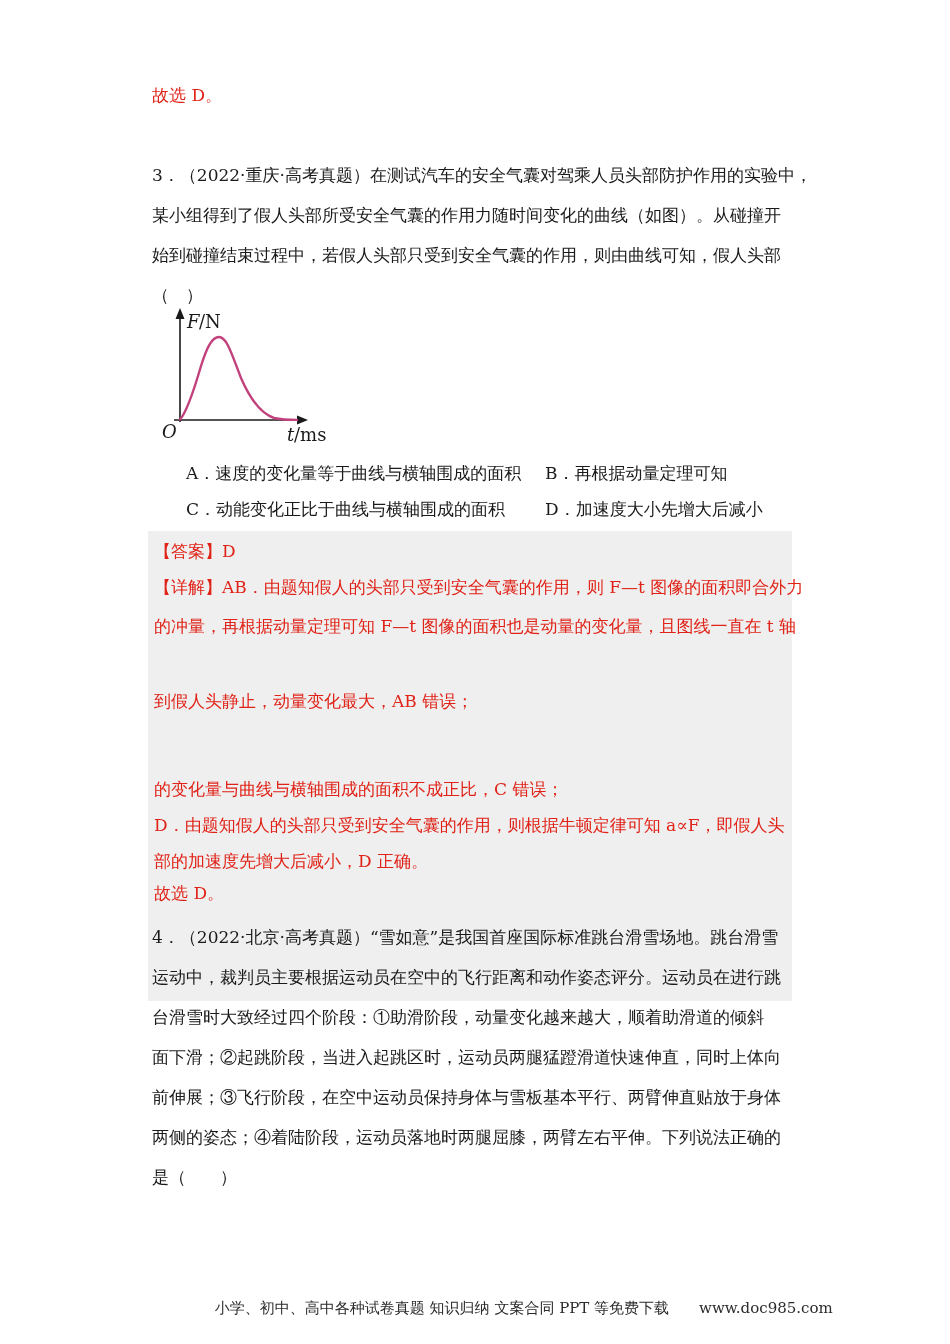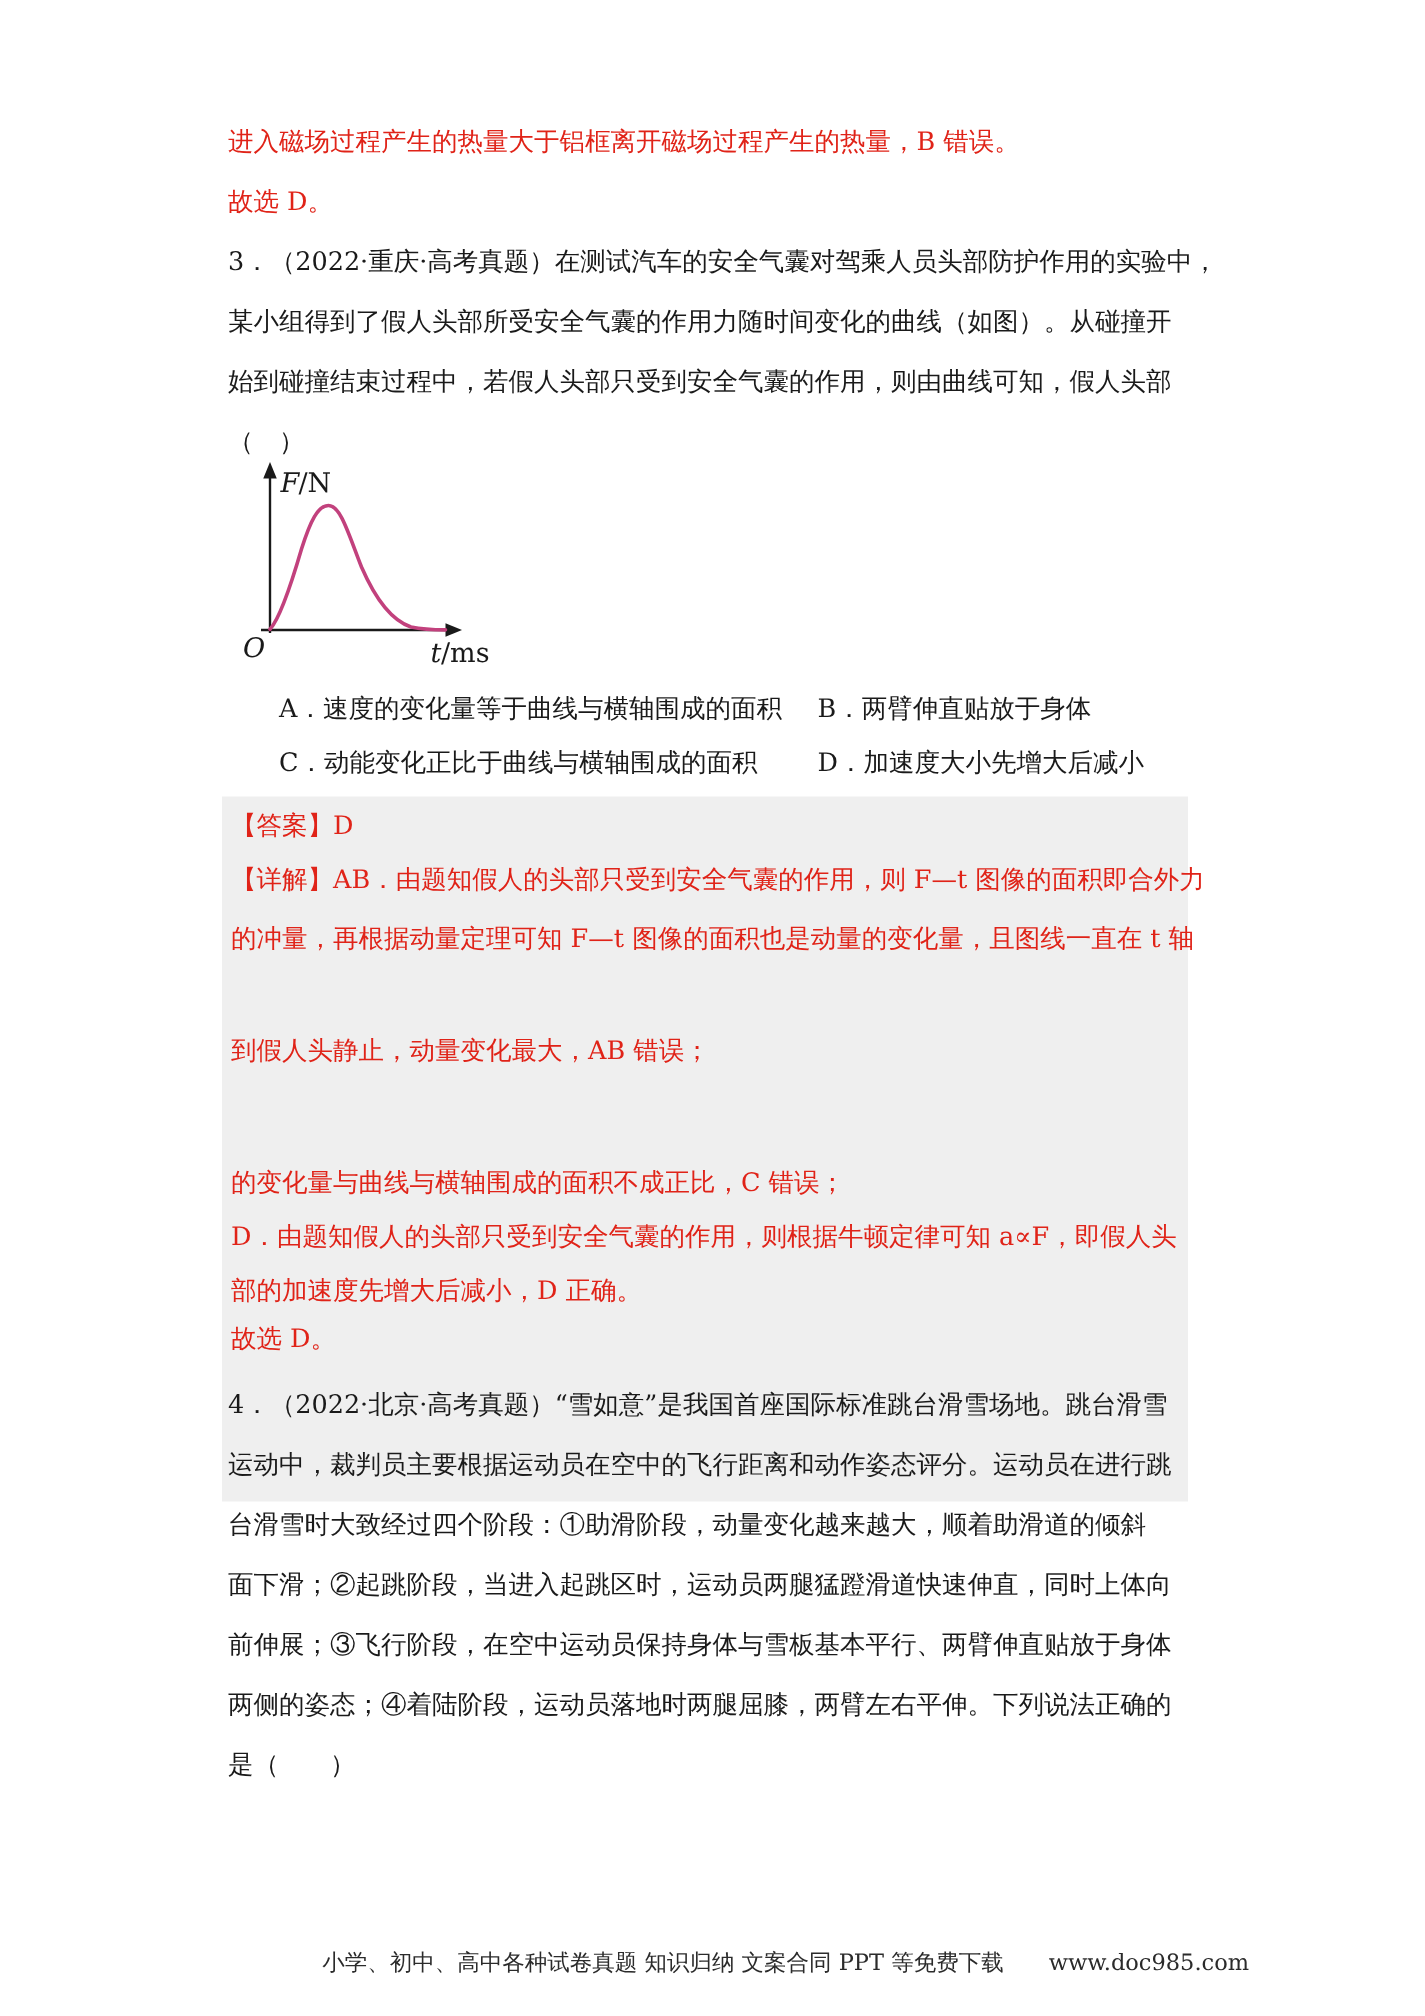--- a/index.html
+++ b/index.html
@@ -40,21 +40,20 @@
   .footer{
     position:absolute;left:0;top:1281px;width:950px;text-align:center;
     font-size:15px;color:var(--footer);white-space:pre;padding-left:44px;
   }
   .footer .url{margin-left:30px;}
 </style>
 </head>
 <body>
 
 <div class="para" style="top:75px;">
-  <div class="ln red">进入磁场过程产生的热量大于铝框离开磁场过程产生的热量，B 错误。</div>
   <div class="ln red">故选 D。</div>
 </div>
 
 <div class="para" style="top:155px;">
   <div class="ln">3．（2022·重庆·高考真题）在测试汽车的安全气囊对驾乘人员头部防护作用的实验中，</div>
   <div class="ln">某小组得到了假人头部所受安全气囊的作用力随时间变化的曲线（如图）。从碰撞开</div>
   <div class="ln">始到碰撞结束过程中，若假人头部只受到安全气囊的作用，则由曲线可知，假人头部</div>
   <div class="ln">（　）</div>
 </div>
 
@@ -69,21 +68,21 @@
   <path d="M 30 113.5 C 36 107, 44 84, 51 60 C 57 41, 62 31, 69 31 C 77 31, 82 49, 91 72 C 101 95, 112 108, 124 112 C 132 113.7, 140 113.9, 147 113.9" fill="none" stroke="var(--curve)" stroke-width="2.4" stroke-linecap="round"></path>
 
   <text x="37" y="22" class="it">F</text>
   <text x="49" y="22">/N</text>
   <text x="137" y="135" class="it">t</text>
   <text x="144" y="135">/ms</text>
   <text x="12" y="132" class="it">O</text>
 </svg>
 
 <div class="opt-row" style="left:186px;top:453px;">A．速度的变化量等于曲线与横轴围成的面积</div>
-<div class="opt-row" style="left:545px;top:453px;">B．两臂伸直贴放于身体</div>
+<div class="opt-row" style="left:545px;top:453px;">B．再根据动量定理可知</div>
 <div class="opt-row" style="left:186px;top:489px;">C．动能变化正比于曲线与横轴围成的面积</div>
 <div class="opt-row" style="left:545px;top:489px;">D．加速度大小先增大后减小</div>
 
 <div class="answer-block">
   <div class="ln" style="top:0px;"><span class="red">【答案】</span><span class="red">D</span></div>
   <div class="ln red" style="top:36px;">【详解】AB．由题知假人的头部只受到安全气囊的作用，则 F—t 图像的面积即合外力</div>
   <div class="ln red" style="top:75px;">的冲量，再根据动量定理可知 F—t 图像的面积也是动量的变化量，且图线一直在 t 轴</div>
   <div class="ln red" style="top:150px;">到假人头静止，动量变化最大，AB 错误；</div>
 
 

